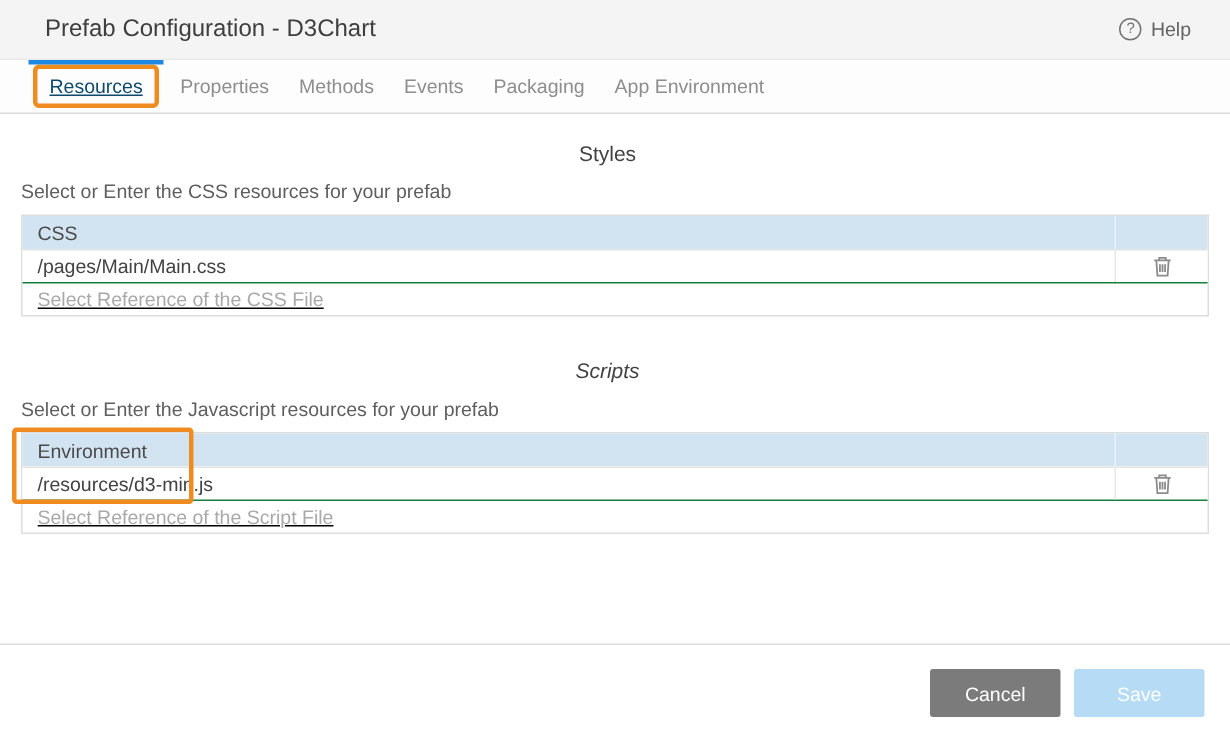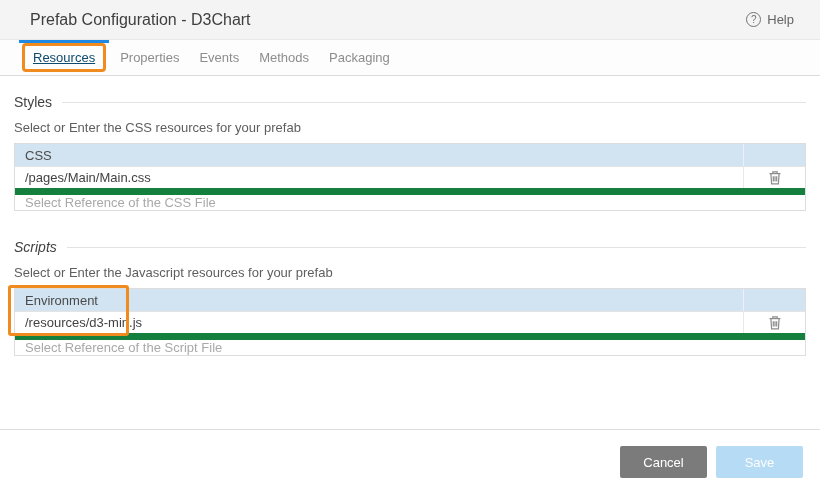--- a/index.html
+++ b/index.html
@@ -70,21 +70,21 @@
   }
   .annotation-box {
     border: 3px solid #ef8b1f;
     border-radius: 4px;
     padding: 4px 8px;
     margin: 0 -6px;
   }
 
   
   .content { padding: 0 14px; }
-  .section-head { display: flex; align-items: center; margin-top: 18px; }
+  .section-head { display: flex; align-items: center; margin-top: 18px; flex-direction: column; }
   .section-title { font-size: 14px; color: #424242; padding-right: 10px; }
   .section-rule { flex: 1; height: 1px; background: #e3e3e3; }
   .section-sub { font-size: 13px; color: #5e5e5e; margin-top: 10px; }
 
   .res-table {
     margin-top: 8px;
     border: 1px solid #ddd;
     position: relative;
   }
   .t-header { height: 22px; background: #d2e4f2; display: flex; }
@@ -95,21 +95,21 @@
   .t-header .action { width: 62px; border-left: 1px solid #eaf2f9; }
   .t-row { height: 22px; display: flex; border-top: 1px solid #e4e4e4; background: #fff; }
   .t-row .name {
     flex: 1; display: flex; align-items: center;
     padding: 0 10px; font-size: 13px; color: #424242;
   }
   .t-row .action {
     width: 62px; border-left: 1px solid #e8e8e8;
     display: flex; align-items: center; justify-content: center;
   }
-  .t-input { height: 22px; border-top: 7px solid #15803d; display: flex; }
+  .t-input { height: 22px; border-top: 1px solid #15803d; display: flex; text-decoration: underline; }
   .t-input input {
     width: 100%; height: 100%;
     border: none; outline: none;
     padding: 0 10px;
     font-size: 13px; color: #444;
     font-family: "Liberation Sans", sans-serif;
     background: transparent;
   }
   .t-input input::placeholder { color: #a9a9a9; }
 
@@ -171,27 +171,30 @@
     <div class="tab active">
       <span class="tab-indicator"></span>
       <span class="annotation-box">
         <span>Resources</span>
       </span>
     </div>
     <div class="tab">
       <span>Properties</span>
     </div>
     <div class="tab">
+      <span>Methods</span>
+    </div>
+    <div class="tab">
       <span>Events</span>
     </div>
     <div class="tab">
-      <span>Methods</span>
-    </div>
-    <div class="tab">
       <span>Packaging</span>
+    </div>
+    <div class="tab">
+      <span>App Environment</span>
     </div>
   </div>
 
   <div class="content">
 
     <div class="section-head">
       <span class="section-title">Styles</span>
       <span class="section-rule"></span>
     </div>
     <div class="section-sub">Select or Enter the CSS resources for your prefab</div>

